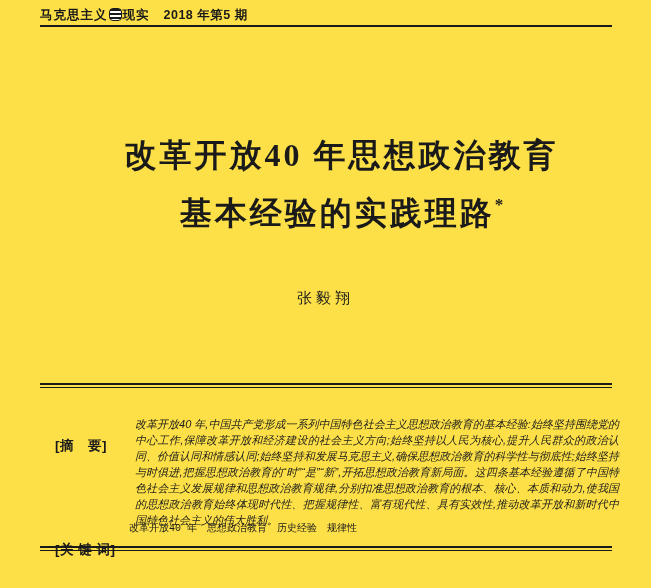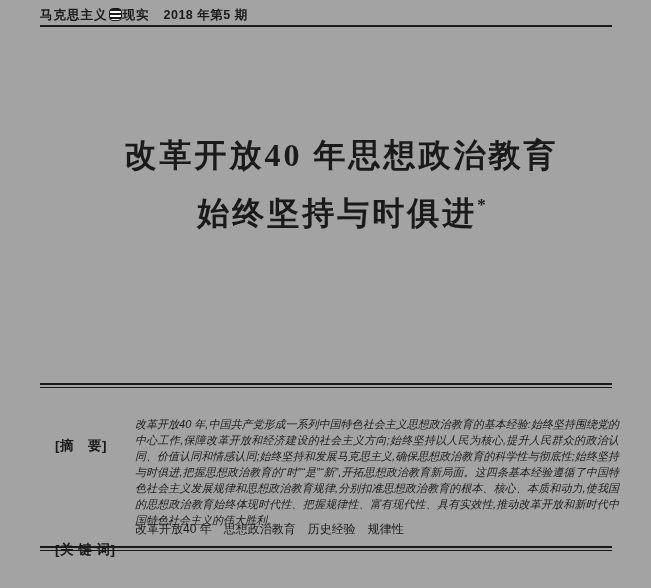--- a/index.html
+++ b/index.html
@@ -6,21 +6,21 @@
   body {
     width: 651px; height: 588px;
     background: #ffffff;
     font-family: "Liberation Sans", sans-serif;
     color: #1a1a1a;
     -webkit-font-smoothing: antialiased;
   }
   .page {
     position: relative;
     width: 651px; height: 588px;
-    background: #a3a3a3;
+    background: #fde047;
     overflow: hidden;
   }
 
   
   .journal-header {
     position: absolute; left: 40px; top: 7px;
     font-size: 12.5px; font-weight: bold;
     letter-spacing: 1px; white-space: nowrap;
   }
   .journal-issue { margin-left: 14px; letter-spacing: 0.5px; }
@@ -77,23 +77,23 @@
 
   .abstract-body {
     position: absolute; left: 135px; top: 416px;
     width: 484px;
     font-size: 11px; line-height: 16px;
     text-align: justify;
     color: #1a1a1a;
     font-style: italic;
   }
   .keywords-body {
-    position: absolute; left: 135px; top: 521px;
+    position: absolute; left: 129px; top: 521px;
     width: 484px;
-    font-size: 12px; white-space: nowrap;
+    font-size: 10px; white-space: nowrap; font-family: Liberation Mono, monospace;
   }
 
   
   .doi-line {
     position: absolute; left: 44px; top: 556px;
     font-family: "Liberation Serif", serif;
     font-size: 12.5px; letter-spacing: 0.2px;
   }
 </style>
 </head>
@@ -101,23 +101,24 @@
 
 <div class="page">
 
   <div class="journal-header">
     <span>马克思主义</span><span class="logo-glyph"></span><span>现实</span><span class="journal-issue">2018 年第5 期</span>
   </div>
   <div class="header-rule"></div>
 
   <div class="article-title">
     <div>改革开放40 年思想政治教育</div>
-    <div><span>始终坚持与时俱进</span><span class="title-footnote-marker">*</span></div>
+    <div><span>基本经验的实践理路</span><span class="title-footnote-marker">*</span></div>
   </div>
 
+  <div class="article-author">张毅翔</div>
 
   <div class="double-rule rule-abstract-top"></div>
 
   <div class="field-label abstract-label">[摘　要]</div>
   <div class="abstract-body">改革开放40 年,中国共产党形成一系列中国特色社会主义思想政治教育的基本经验:始终坚持围绕党的中心工作,保障改革开放和经济建设的社会主义方向;始终坚持以人民为核心,提升人民群众的政治认同、价值认同和情感认同;始终坚持和发展马克思主义,确保思想政治教育的科学性与彻底性;始终坚持与时俱进,把握思想政治教育的“时”“是”“新”,开拓思想政治教育新局面。这四条基本经验遵循了中国特色社会主义发展规律和思想政治教育规律,分别扣准思想政治教育的根本、核心、本质和动力,使我国的思想政治教育始终体现时代性、把握规律性、富有现代性、具有实效性,推动改革开放和新时代中国特色社会主义的伟大胜利。</div>
 
   <div class="field-label keywords-label">[关 键 词]</div>
   <div class="keywords-body">改革开放40 年　思想政治教育　历史经验　规律性</div>
 
   <div class="double-rule rule-footer"></div>

